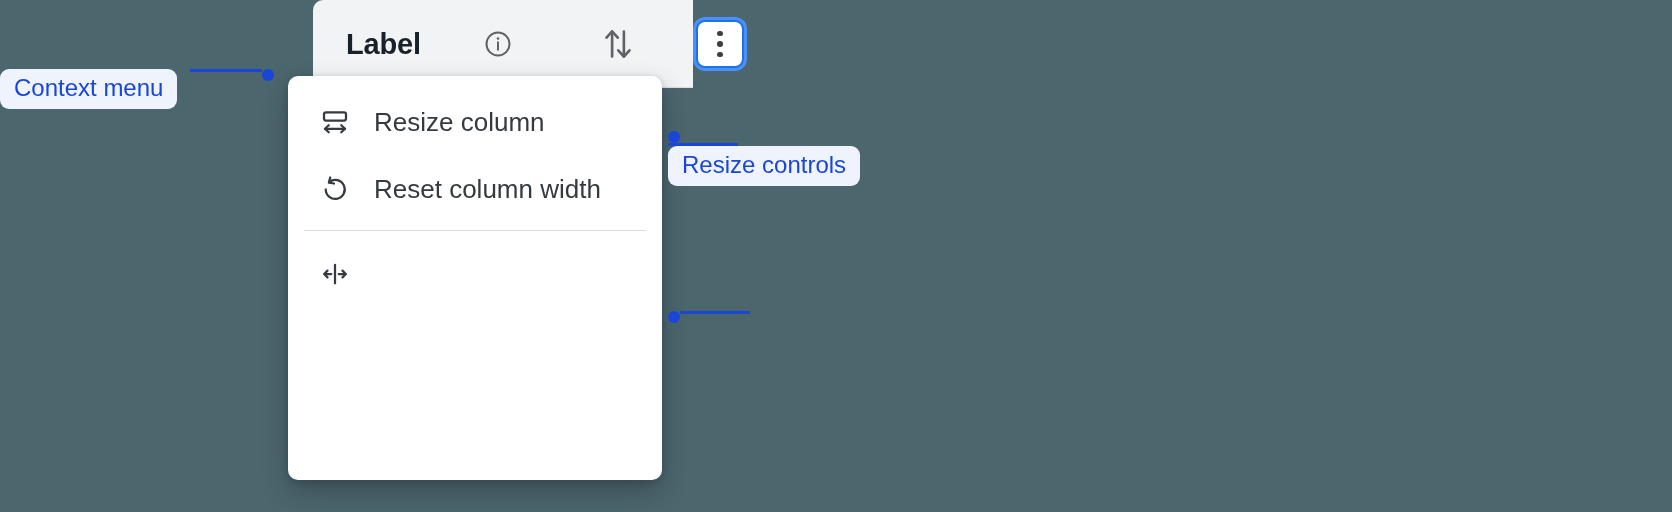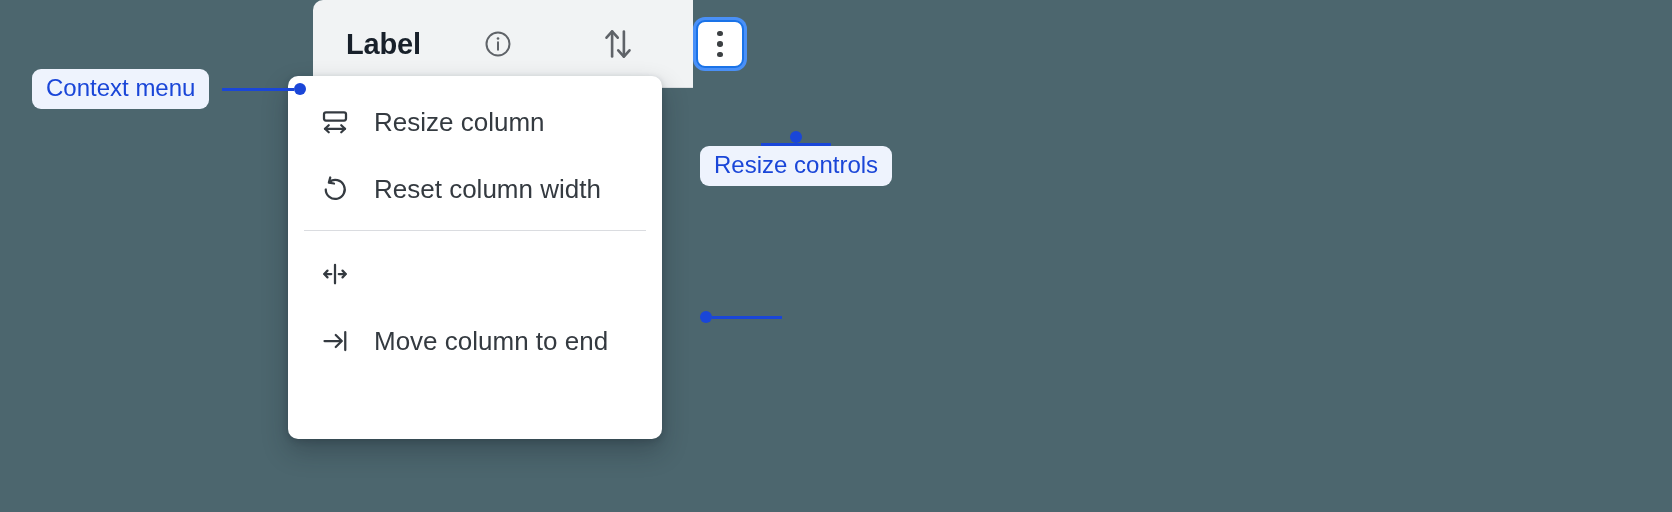--- a/index.html
+++ b/index.html
@@ -75,21 +75,21 @@
     background: #3c4043;
     margin: 2.6px 0;
   }
 
   
   #context-menu {
     position: absolute;
     left: 288px;
     top: 76px;
     width: 374px;
-    height: 363px;
+    height: 404px;
     background: #ffffff;
     border-radius: 10px;
     box-shadow: 0 12px 26px rgba(20,28,38,0.30), 0 2px 6px rgba(20,28,38,0.20);
     padding: 12px 0 12px 0;
     box-sizing: border-box;
     z-index: 5;
   }
   .menu-item {
     height: 67px;
     display: flex;
@@ -113,23 +113,21 @@
   .menu-divider {
     height: 1px;
     background: #dadce0;
     margin: 8px 16px 9px 16px;
   }
 
   
   .anno {
     position: absolute;
     display: flex;
-    align-items: center;
     z-index: 20;
-    padding-left: 32px;
   }
   .anno-chip {
     background: #eef3fd;
     color: #1a46d8;
     font-size: 24px;
     border-radius: 9px;
     padding: 7px 14px 9px 14px;
     white-space: nowrap;
     line-height: 1;
   }
@@ -218,30 +216,20 @@
         <line x1="12" y1="4.6" x2="12" y2="19.4"></line>
         <line x1="3.6" y1="12" x2="9.0" y2="12"></line>
         <polyline points="6.0,9.3 3.4,12 6.0,14.7"></polyline>
         <line x1="15.0" y1="12" x2="20.4" y2="12"></line>
         <polyline points="18.0,9.3 20.6,12 18.0,14.7"></polyline>
       </svg>
     </span>
   </div>
 
 
-  <div class="menu-item">
-    <span class="mi-icon">
-      <svg viewBox="0 0 24 24" width="30" height="30" fill="none" stroke="#343a40" stroke-width="1.8" stroke-linecap="round" stroke-linejoin="round">
-        <line x1="20.2" y1="4.8" x2="20.2" y2="19.2"></line>
-        <line x1="3.6" y1="12" x2="17.0" y2="12"></line>
-        <polyline points="12.6,7.2 17.4,12 12.6,16.8"></polyline>
-      </svg>
-    </span>
-    <span class="mi-label">Move column to end</span>
-  </div>
 
 </div>
 
 <div class="anno" id="anno-context-menu">
   <span class="anno-chip">Context menu</span>
   <span class="anno-line"></span>
   <span class="anno-dot"></span>
 </div>
 
 <div class="anno" id="anno-resize">

